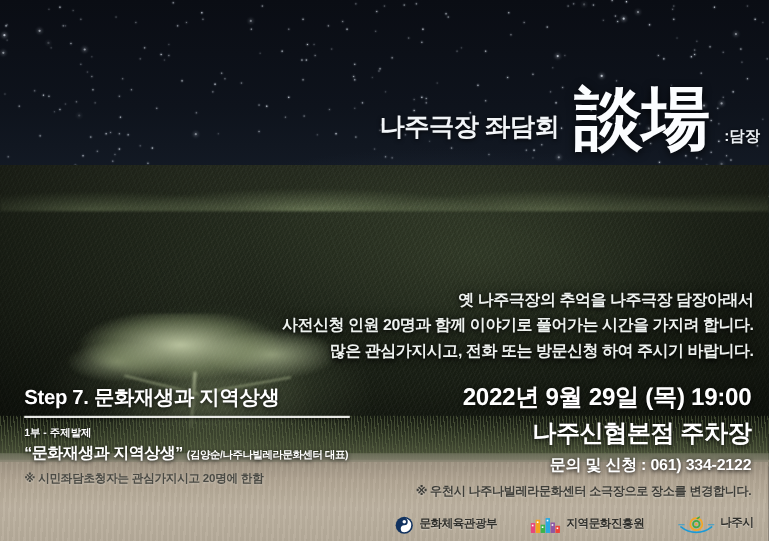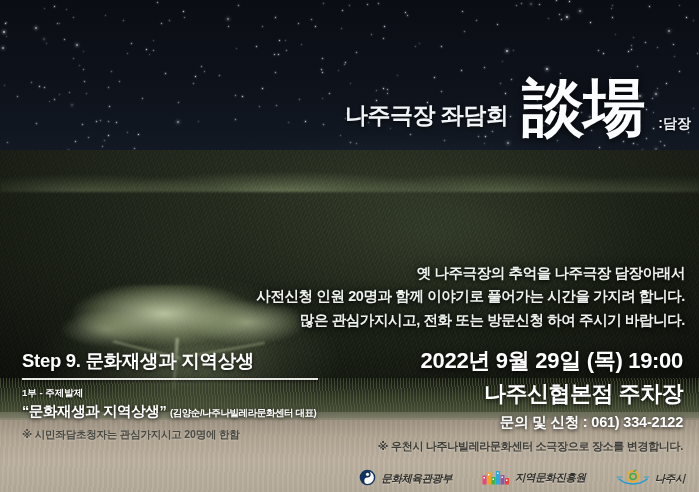--- a/index.html
+++ b/index.html
@@ -171,21 +171,21 @@
   .info .changed{
     margin-top:7px;font-size:11px;font-weight:700;color:#3e3e39;letter-spacing:-.3px;white-space:nowrap;
     text-shadow:0 1px 2px rgba(255,255,255,.35);
   }
 
   
   .logos{
     position:absolute;right:14px;bottom:6px;
     display:flex;align-items:center;gap:30px;
   }
-  .logo{display:flex;align-items:flex-end;gap:5px;font-style:italic;}
+  .logo{display:flex;align-items:flex-start;gap:5px;}
   .logo .lbl{
     font-size:10.5px;font-weight:700;color:#2f2f2b;letter-spacing:-.4px;white-space:nowrap;
     text-shadow:0 1px 1px rgba(255,255,255,.4);
   }
   .mark{flex:0 0 auto;display:block;}
 </style>
 </head>
 <body>
 
 <div class="poster">
@@ -556,21 +556,21 @@
     <div class="rom">:담장</div>
   </div>
 
   <div class="intro">
     <div>옛 나주극장의 추억을 나주극장 담장아래서</div>
     <div>사전신청 인원 20명과 함께 이야기로 풀어가는 시간을 가지려 합니다.</div>
     <div>많은 관심가지시고, 전화 또는 방문신청 하여 주시기 바랍니다.</div>
   </div>
 
   <div class="program">
-    <div class="step">Step 9. 문화재생과 지역상생</div>
+    <div class="step">Step 7. 문화재생과 지역상생</div>
     <div class="rule"></div>
 
     <div class="part1">
       <div class="tag">1부 - 주제발제</div>
       <div class="line">
         <span>“문화재생과 지역상생”</span>
         <span class="who">(김양순/나주나빌레라문화센터 대표)</span>
       </div>
     </div>
 

